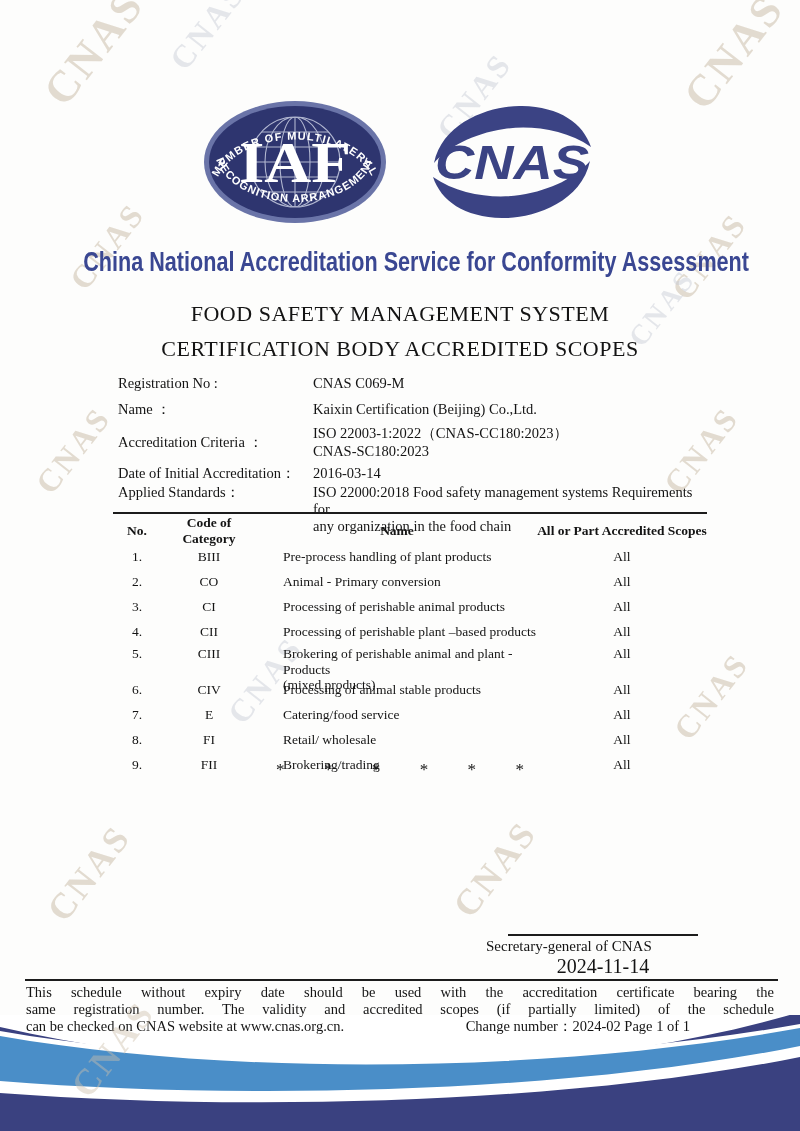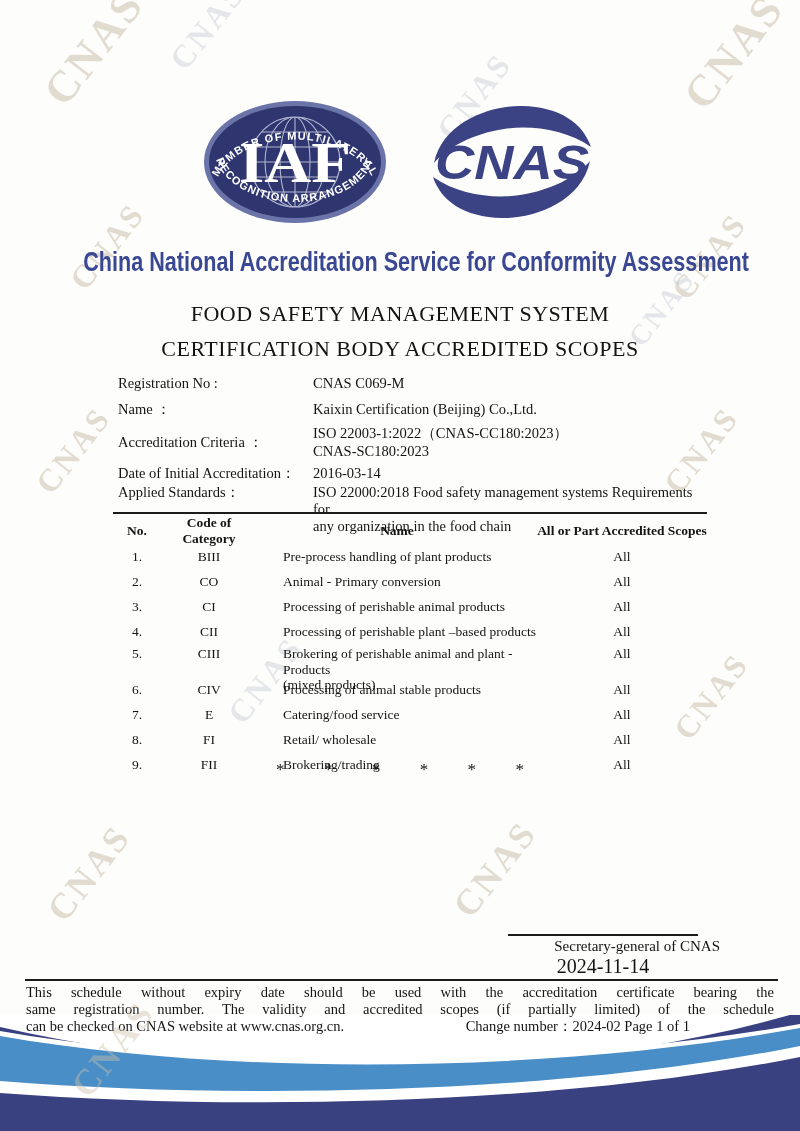--- a/index.html
+++ b/index.html
@@ -40,21 +40,21 @@
   .c-no{width:48px;flex:none;text-align:center;}
   .c-code{width:96px;flex:none;text-align:center;}
   .c-name{width:280px;flex:none;text-align:left;padding-left:26px;box-sizing:border-box;white-space:pre-line;}
   .c-scope{width:170px;flex:none;text-align:center;white-space:nowrap;}
   .thead .c-name{text-align:center;padding-left:0;}
   
   .stars{position:absolute;left:276px;top:760px;width:248px;display:flex;justify-content:space-between;
          font-size:17px;z-index:4;}
   
   .sig-line-top{position:absolute;left:508px;top:934px;width:190px;height:1.6px;background:#1c1c1c;z-index:4;}
-  .sig-title{position:absolute;left:486px;top:938px;width:234px;text-align:right;font-size:15px;z-index:4;}
+  .sig-title{position:absolute;left:486px;top:938px;width:234px;text-align:left;font-size:15px;z-index:4;}
   .sig-date{position:absolute;left:486px;top:955px;width:234px;text-align:center;font-size:20px;z-index:4;}
   .foot-line{position:absolute;left:25px;top:979px;width:753px;height:2px;background:#1c1c1c;z-index:4;}
   
   .footnote{position:absolute;left:26px;top:984px;width:748px;font-size:14.5px;line-height:16.8px;z-index:4;}
   .footnote .j{text-align:justify;text-align-last:justify;}
   .footnote .last{display:flex;justify-content:space-between;padding-right:84px;}
   
   .waves{position:absolute;left:0;bottom:0;width:800px;height:116px;z-index:3;}
   .wm-top{z-index:5;opacity:.8;}
 </style>

